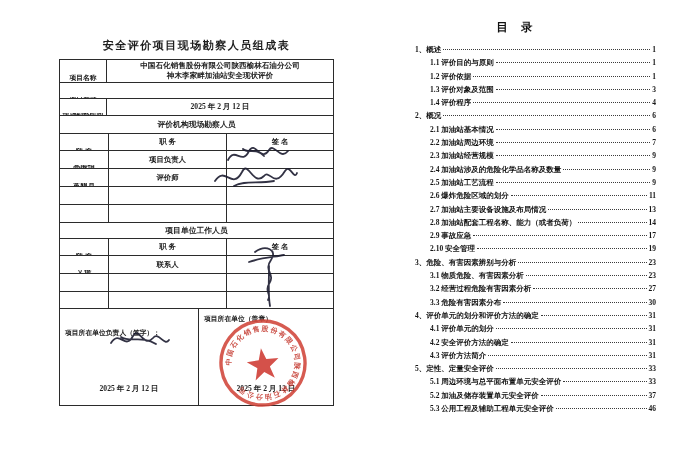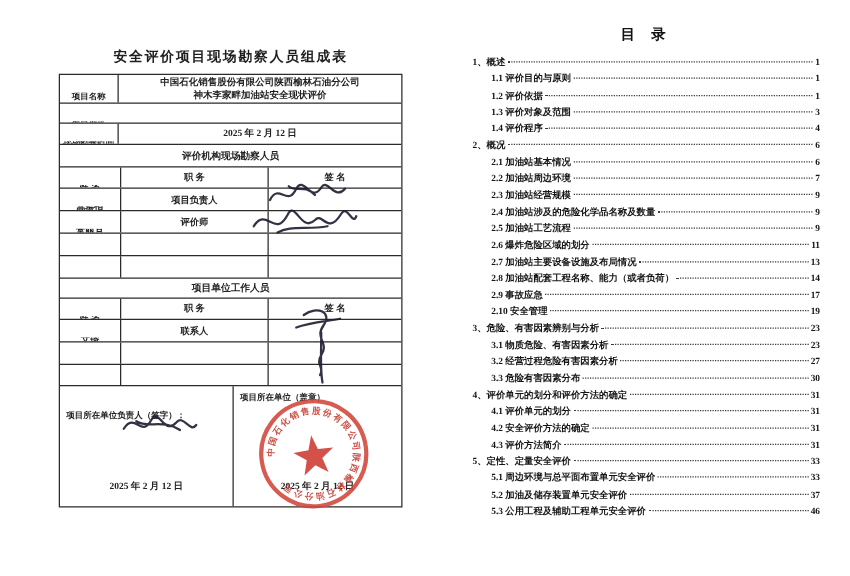--- a/index.html
+++ b/index.html
@@ -2,21 +2,21 @@
 <html><head>
 <meta charset="utf-8">
 <style>
   html,body{margin:0;padding:0;}
   body{
     width:680px;height:461px;position:relative;background:#ffffff;
     font-family:"Liberation Serif","DejaVu Serif",serif;color:#222;
     overflow:hidden;
   }
   .page{position:absolute;top:0;height:461px;}
-  .page-left{left:0;width:360px;}
+  .page-left{left:12px;width:360px;}
   .page-right{left:360px;width:320px;}
 
   
   .form-title{
     position:absolute;left:47px;top:38px;width:275px;text-align:center;
     font-size:11px;font-weight:bold;letter-spacing:1.5px;color:#1e1e1e;
   }
   .form-table{
     position:absolute;left:47px;top:59px;width:275px;box-sizing:border-box;
     border:1.6px solid #2b2b2b;background:transparent;
@@ -50,21 +50,21 @@
   .toc-title{
     position:absolute;left:18px;top:20px;width:278px;text-align:center;
     font-size:11.5px;font-weight:bold;letter-spacing:5px;color:#111;font-family:Liberation Serif, serif;
   }
   .toc-list{position:absolute;left:18px;top:43px;width:278px;}
   .toc-row{
     display:flex;align-items:baseline;height:13.3px;line-height:13.3px;
     font-size:7.5px;font-weight:bold;color:#151515;white-space:nowrap;
   }
   .toc-row.lvl2{padding-left:15px;text-align:center;}
-  .toc-label{white-space:nowrap;}
+  .toc-label{white-space:nowrap;margin-left:37px;}
   .toc-dots{flex:1;border-bottom:1.4px dotted #3b3b3b;margin:0 2px;
     position:relative;top:-2px;min-width:8px;}
   .toc-page{white-space:nowrap;}
 </style>
 </head>
 <body>
 
 <div class="page page-left">
   <div class="form-title">安全评价项目现场勘察人员组成表</div>
 

